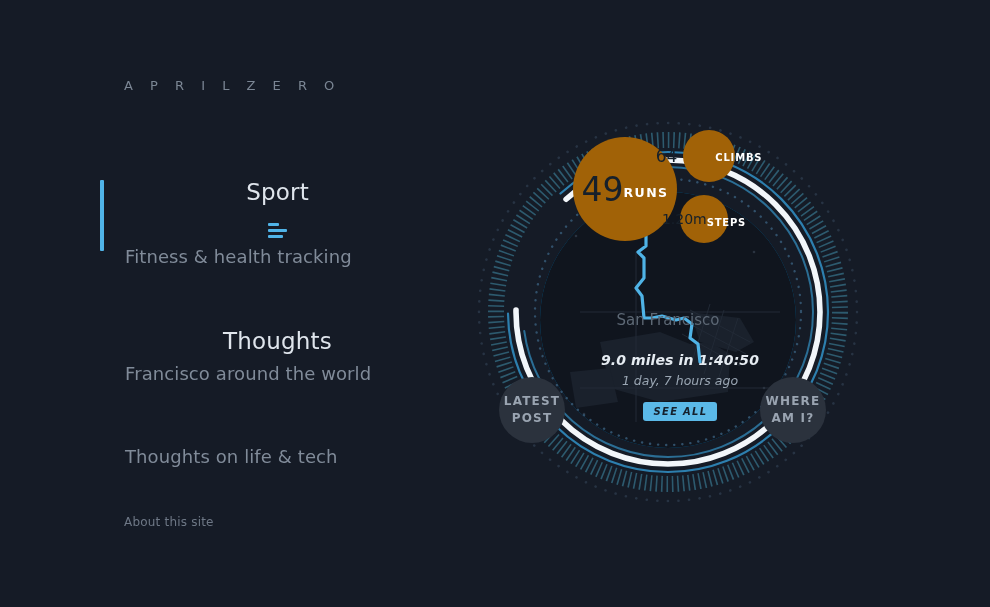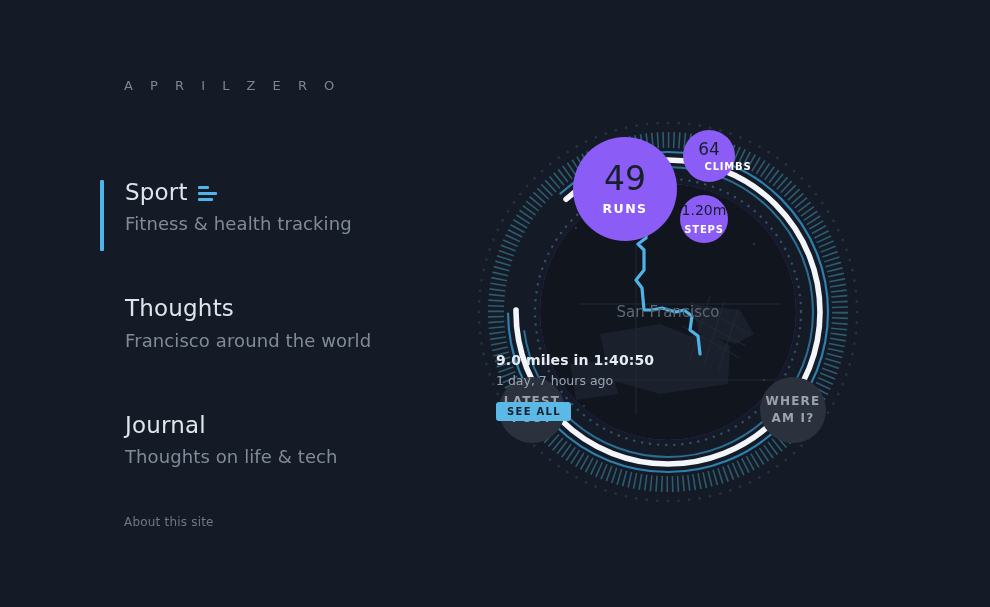--- a/index.html
+++ b/index.html
@@ -48,21 +48,22 @@
     width: 4px;
     height: 71px;
     background: #50b4e8;
     border-radius: 1px;
     display: none;
   }
   .nav-item.active .accent { display: block; }
   .nav-title-row {
     display: flex;
     align-items: center;
-    gap: 10px;
+    gap: 16px;
+    flex-direction: column;
   }
   .nav-title {
     font-size: 23px;
     color: #dfe5ec;
     font-weight: 400;
     letter-spacing: 0.2px;
     line-height: 1.1;
   }
   .nav-sub {
     font-size: 18px;
@@ -108,36 +109,36 @@
     position: absolute;
     left: 0; top: 0;
     width: 400px;
     height: 400px;
   }
 
   
   .map-disc {
     position: absolute;
     left: 72px;
-    top: 72px;
+    top: 80px;
     width: 256px;
     height: 256px;
     border-radius: 50%;
     overflow: hidden;
-    background: #6d28d9;
+    background: #0369a1;
   }
   .map-disc svg { display: block; }
 
   
   .bubble {
     position: absolute;
     border-radius: 50%;
-    background: #8b5cf6;
+    background: #a16207;
     display: flex;
-    flex-direction: column;
+    flex-direction: row;
     align-items: center;
     justify-content: center;
     cursor: pointer;
   }
   .bubble .val {
     color: #16202b;
     font-weight: 400;
     line-height: 1;
   }
   .bubble .lab {
@@ -183,24 +184,25 @@
     line-height: 1.45;
     text-align: center;
     cursor: pointer;
   }
   .btn-latest { left: 31px; top: 265px; }
   .btn-where  { left: 292px; top: 265px; }
 
   
   .center-stats {
     position: absolute;
-    left: 28px;
+    left: 52px;
     top: 240px;
     width: 320px;
-    text-align: left;
+    text-align: center;
+    font-style: italic;
   }
   .stat-main {
     font-size: 14px;
     color: #e6ecf2;
     font-weight: 700;
     letter-spacing: 0.1px;
   }
   .stat-sub {
     font-size: 12.5px;
     color: #9aa6b3;
@@ -242,23 +244,20 @@
   <div class="nav-item">
 
     <div class="nav-title-row">
       <span class="nav-title">Thoughts</span>
     </div>
     <div class="nav-sub">Francisco around the world</div>
   </div>
 
   <div class="nav-item">
 
-    <div class="nav-title-row">
-      <span class="nav-title">Journal</span>
-    </div>
     <div class="nav-sub">Thoughts on life &amp; tech</div>
   </div>
 
 </nav>
 
 <div class="about-link">About this site</div>
 
 <div class="dash">
 
   <div class="map-disc">

